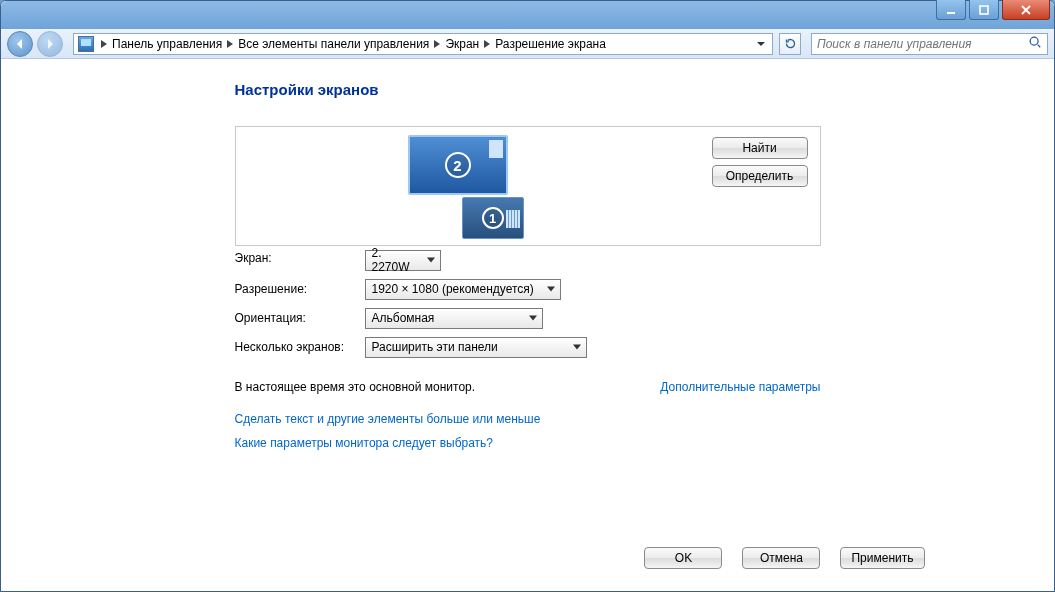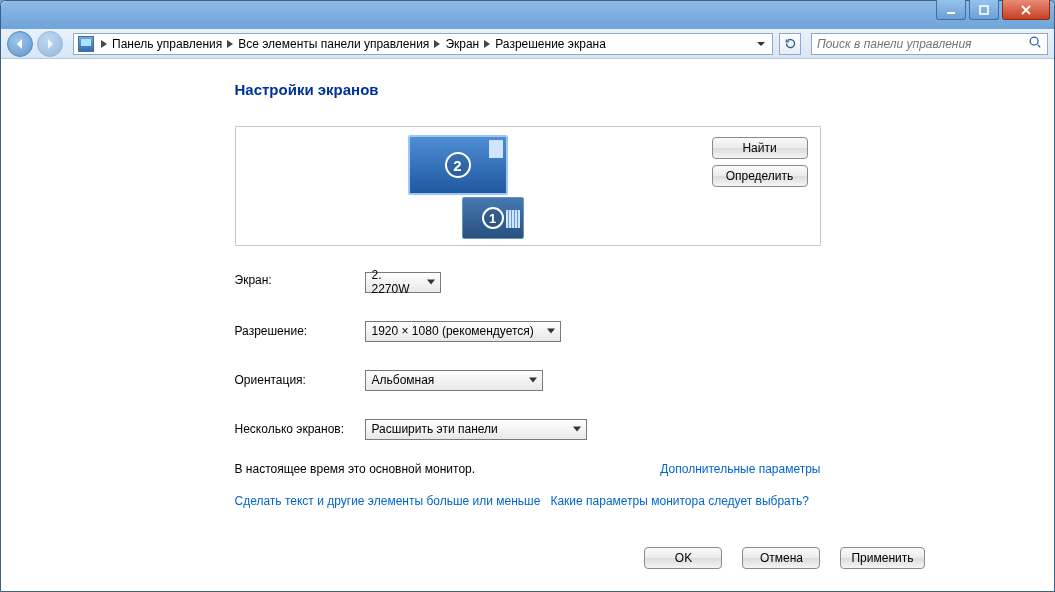--- a/index.html
+++ b/index.html
@@ -40,32 +40,32 @@
   .monitor { position:absolute; border-radius:2px; display:flex; align-items:center; justify-content:center; }
   .monitor.m2 { width:100px;height:60px; background:linear-gradient(#4f8ed4,#1f58a0); border:2px solid #9cc9f4; left:calc(50% - 60px); top:8px; }
   .monitor.m1 { width:62px;height:42px; background:linear-gradient(#4678b0,#27507d); border:1px solid #6a95c2; left:calc(50% - 6px); top:70px; }
   .mon-circle { width:26px;height:26px;border-radius:50%;border:2px solid #fff;color:#fff;font-size:15px;font-weight:bold;display:flex;align-items:center;justify-content:center; background:rgba(0,0,0,.1);}
   .monitor.m1 .mon-circle{width:22px;height:22px;font-size:13px;}
   .mon-deco{position:absolute;background:#cfe5fb;}
   .m2 .mon-deco{width:14px;height:18px;top:3px;right:3px;}
   .m1 .mon-deco{width:14px;height:18px;top:12px;right:3px; background:repeating-linear-gradient(90deg,#cfe5fb 0 2px,#6b99c9 2px 3px);}
   .preview-buttons { width:120px; padding:10px 12px; display:flex; flex-direction:column; gap:6px; }
   .w7btn { height:22px; border:1px solid #8a8a8a; border-radius:4px; background:linear-gradient(#fafafa 0%,#ececec 48%,#dcdcdc 52%,#f5f5f5 100%); font-size:12px; padding:0 10px; cursor:default; text-align:center; }
-  .form-rows { margin-top:22px; display:grid; grid-template-columns:130px 1fr; row-gap:28px; align-items:center; }
+  .form-rows { display:grid; grid-template-columns:130px 1fr; row-gap:8px; align-items:center; }
   .form-rows label { color:#000; }
   .dropdown { height:21px; border:1px solid #7a7a7a; background:linear-gradient(#fff,#e8e8e8); display:inline-flex; align-items:center; padding:0 18px 0 6px; position:relative; color:#000; }
   .dropdown::after{ content:""; position:absolute; right:5px; top:50%; width:0;height:0; border-left:4px solid transparent; border-right:4px solid transparent; border-top:5px solid #333; transform:translateY(-50%);}
   .dd-screen{width:76px;}
   .dd-res{width:196px;}
   .dd-orient{width:178px;}
   .dd-multi{width:222px;}
   .status-row{ margin-top:22px; display:flex; justify-content:space-between; align-items:baseline; }
   .status-row .txt{color:#000;}
   .linklike{ color:#0066cc; cursor:default; }
-  .links-block{ margin-top:18px; display:flex; flex-direction:row; gap:10px; }
+  .links-block{ margin-top:18px; display:flex; flex-direction:column; gap:10px; }
   .footer-btns { margin-top:auto; display:flex; justify-content:center; gap:8px; padding:12px 0 8px 0; }
   .footer-inner { width:826px; display:flex; justify-content:flex-end; gap:20px; padding-right:16px; }
   .w7btn.foot{ min-width:78px; }
 </style>
 </head>
 <body>
 
 <div class="window">
 
   <div class="titlebar">

